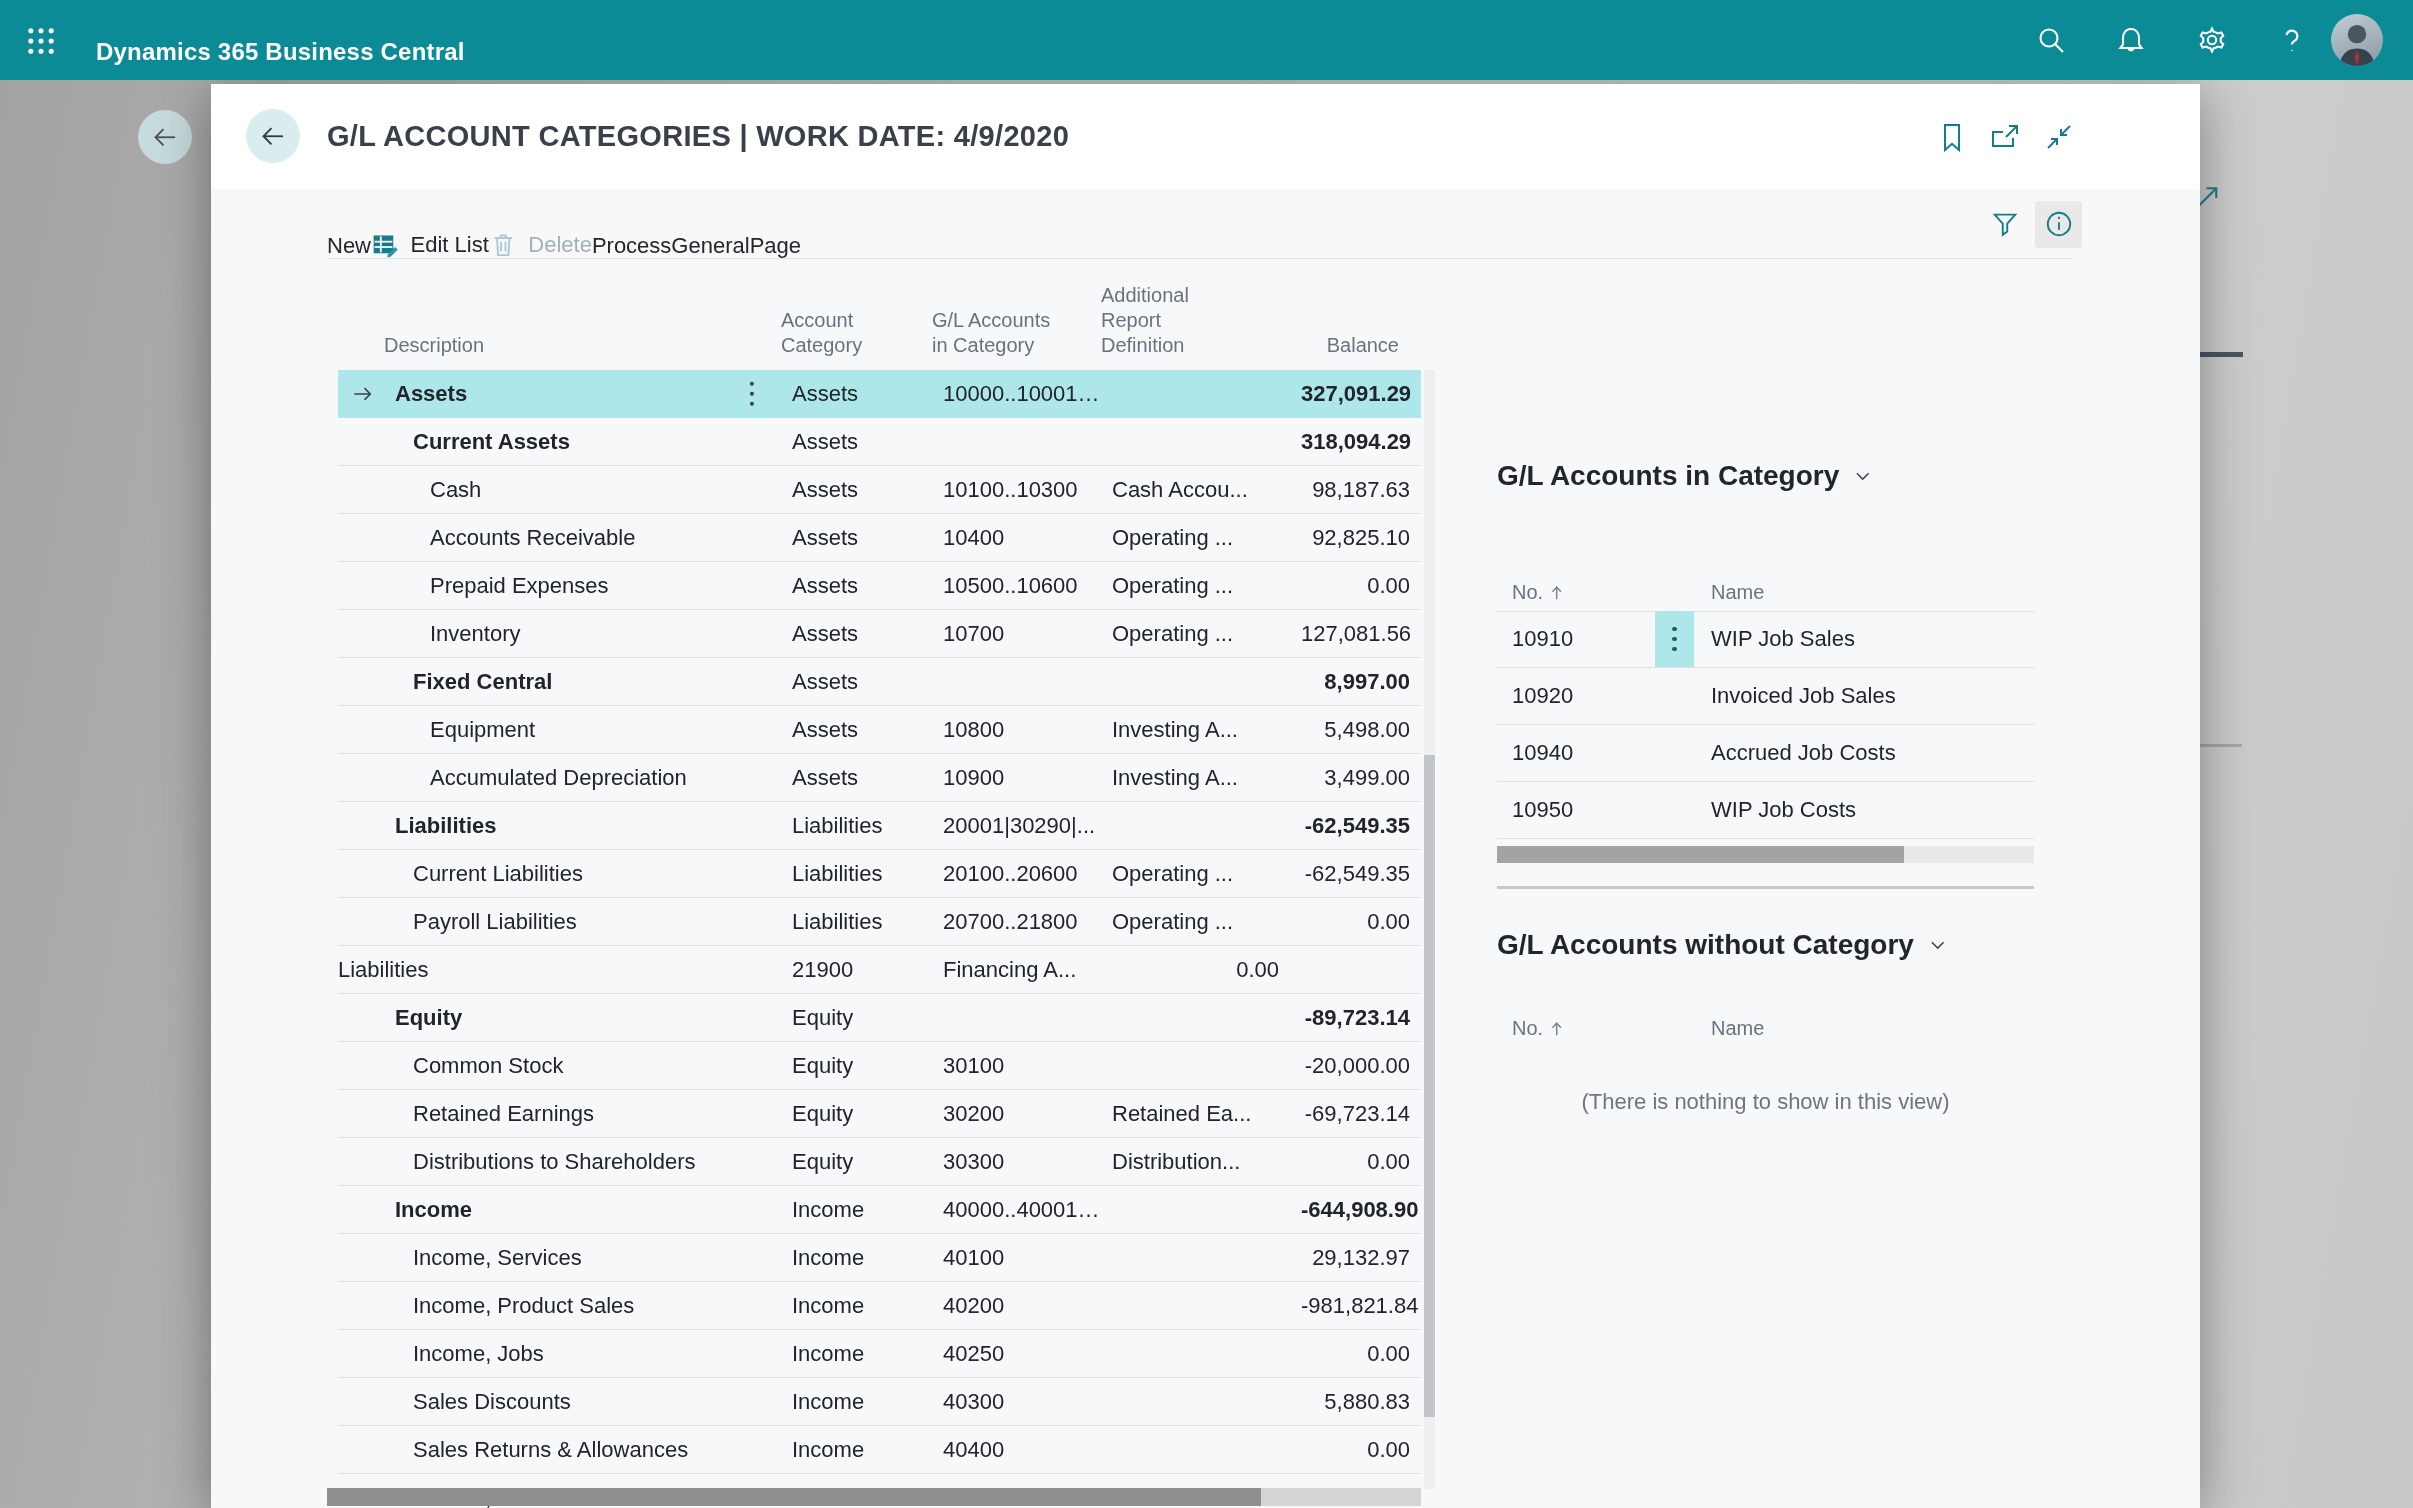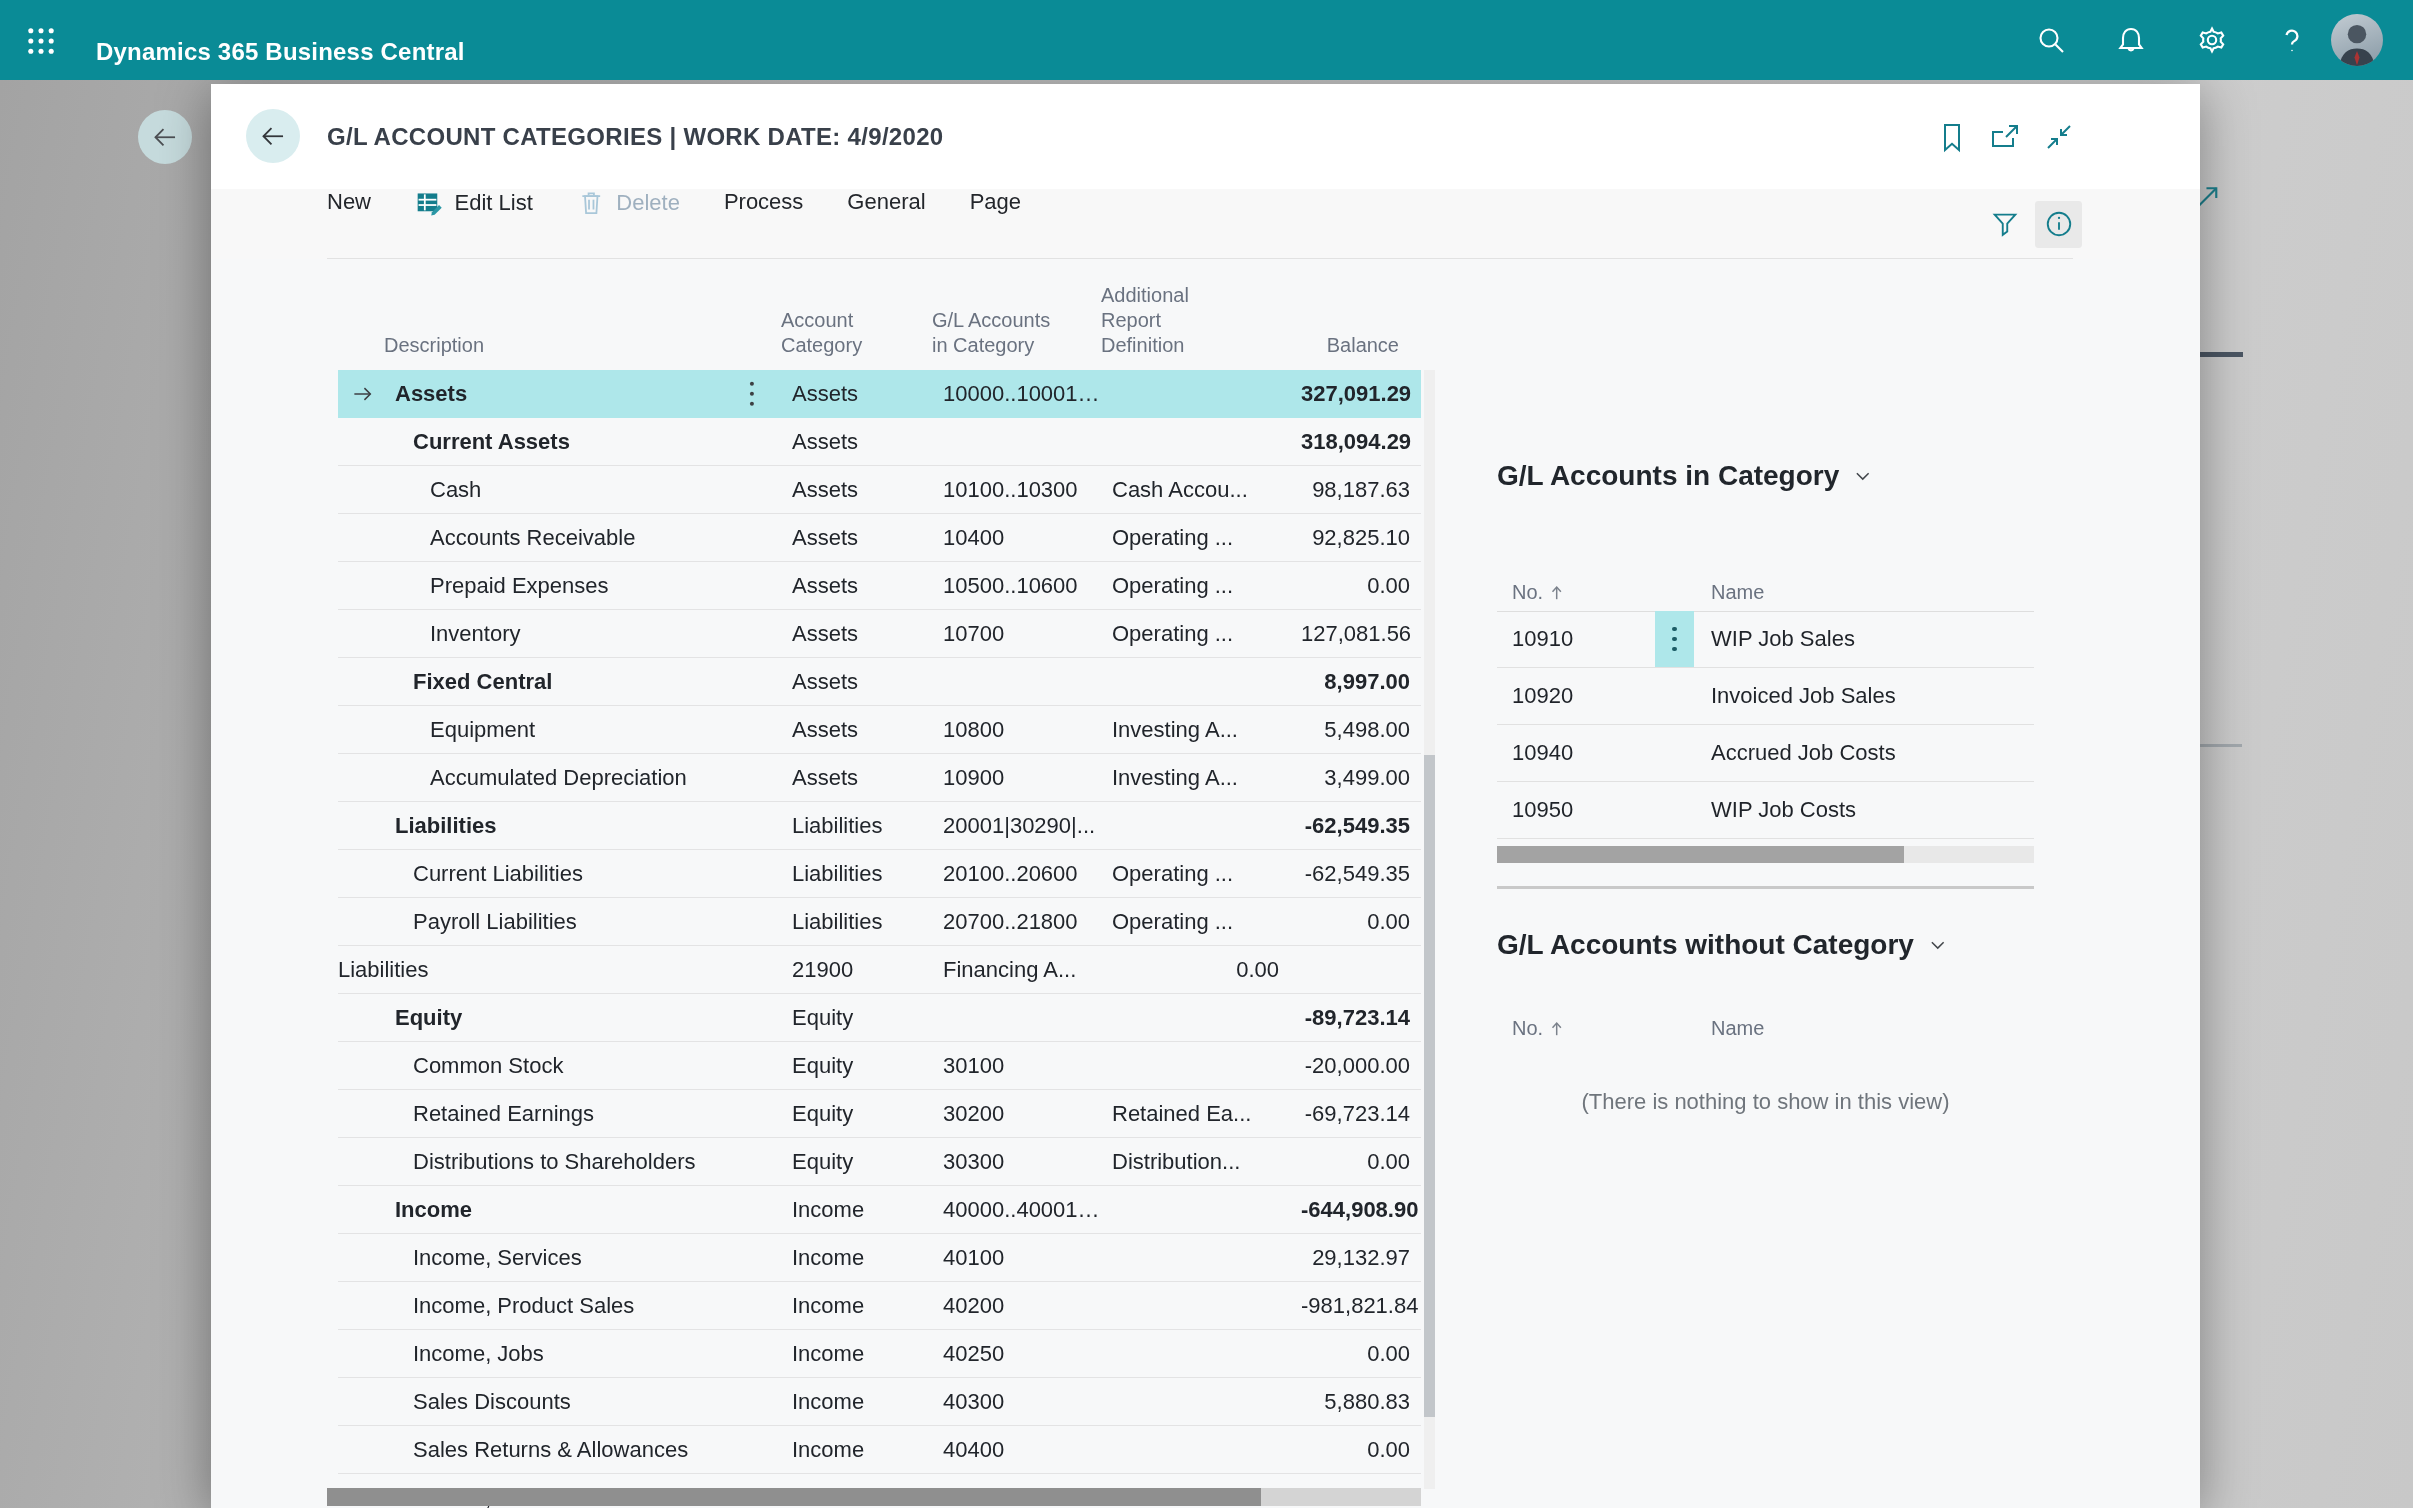--- a/index.html
+++ b/index.html
@@ -20,25 +20,25 @@
     background:#c6dbdd;display:flex;align-items:center;justify-content:center;}
   .bg-line1{position:absolute;left:2193px;top:272px;width:50px;height:5px;background:#4b5663;}
   .bg-line2{position:absolute;left:2193px;top:664px;width:49px;height:2.5px;background:#a2a8ad;}
   
   .card{position:absolute;left:211px;top:84px;width:1989px;height:1425px;background:#fff;
     box-shadow:0 8.4px 50px rgba(0,0,0,.38);}
   .title-row{position:absolute;left:0;top:0;width:100%;height:105px;background:#fff;}
   .back-circle{position:absolute;left:35px;top:25px;width:54px;height:54px;border-radius:50%;
     background:#d9edef;display:flex;align-items:center;justify-content:center;cursor:pointer;}
   .page-title{position:absolute;left:116px;top:0;height:105px;line-height:105px;
-    font-size:24px;font-weight:600;color:#39404a;letter-spacing:0.3px;white-space:nowrap;}
+    font-size:29px;font-weight:600;color:#39404a;letter-spacing:0.3px;white-space:nowrap;}
   .title-ico{position:absolute;top:37px;width:32px;height:32px;cursor:pointer;}
   
   .toolbar{position:absolute;left:0;top:105px;width:100%;height:70px;background:#f8f8f8;}
-  .toolbar-inner{position:absolute;left:116px;top:0;height:70px;display:flex;align-items:flex-start;gap:44px;}
+  .toolbar-inner{position:absolute;left:116px;top:0;height:70px;display:flex;align-items:flex-end;}
   .tbi{display:flex;align-items:center;gap:11px;font-size:22px;color:#23262b;cursor:pointer;white-space:nowrap;}
   .tbi.disabled{color:#9fb0bf;cursor:default;}
   .toolbar-rule{position:absolute;left:116px;right:127px;bottom:0;height:0;border-bottom:1.7px solid #e2e2e2;}
   .tb-right-ico{position:absolute;top:11.7px;width:47px;height:47px;display:flex;align-items:center;
     justify-content:center;cursor:pointer;border-radius:3.4px;}
   .tb-right-ico.active{background:#e9e9e9;}
   
   .content{position:absolute;left:0;top:175px;width:100%;height:1249px;background:#f7f8f9;}
   
   .tbl-head{position:absolute;left:116px;top:10px;width:1094px;height:97px;display:grid;

